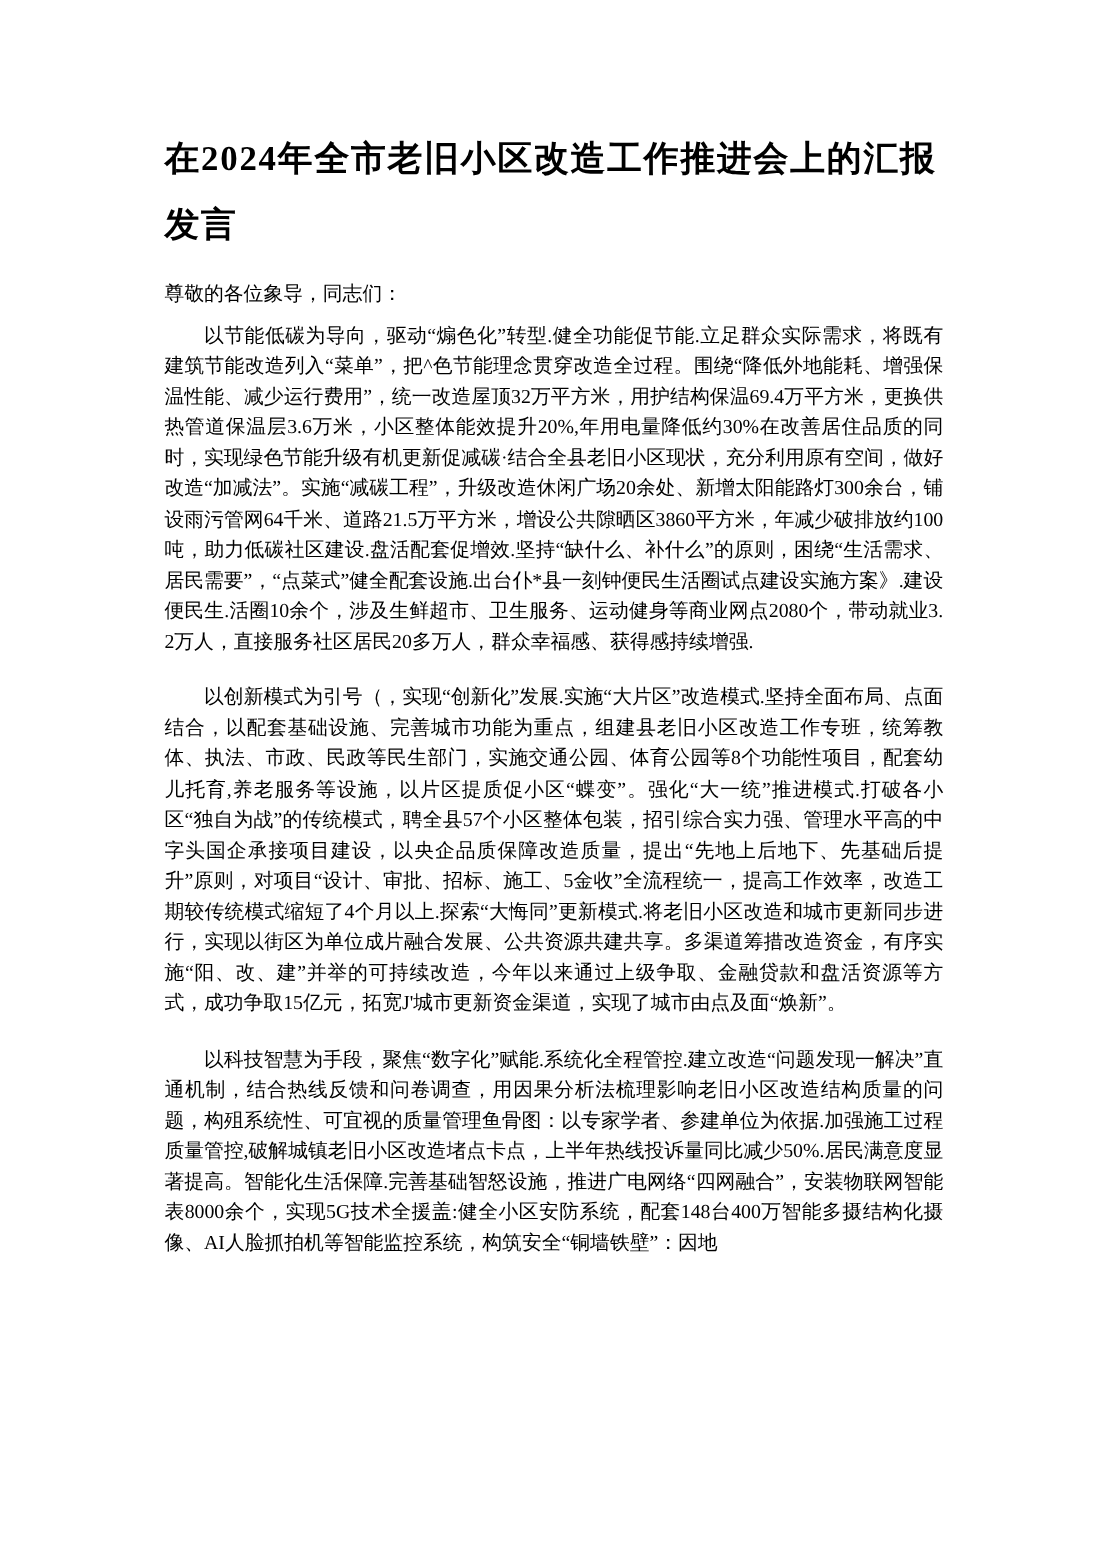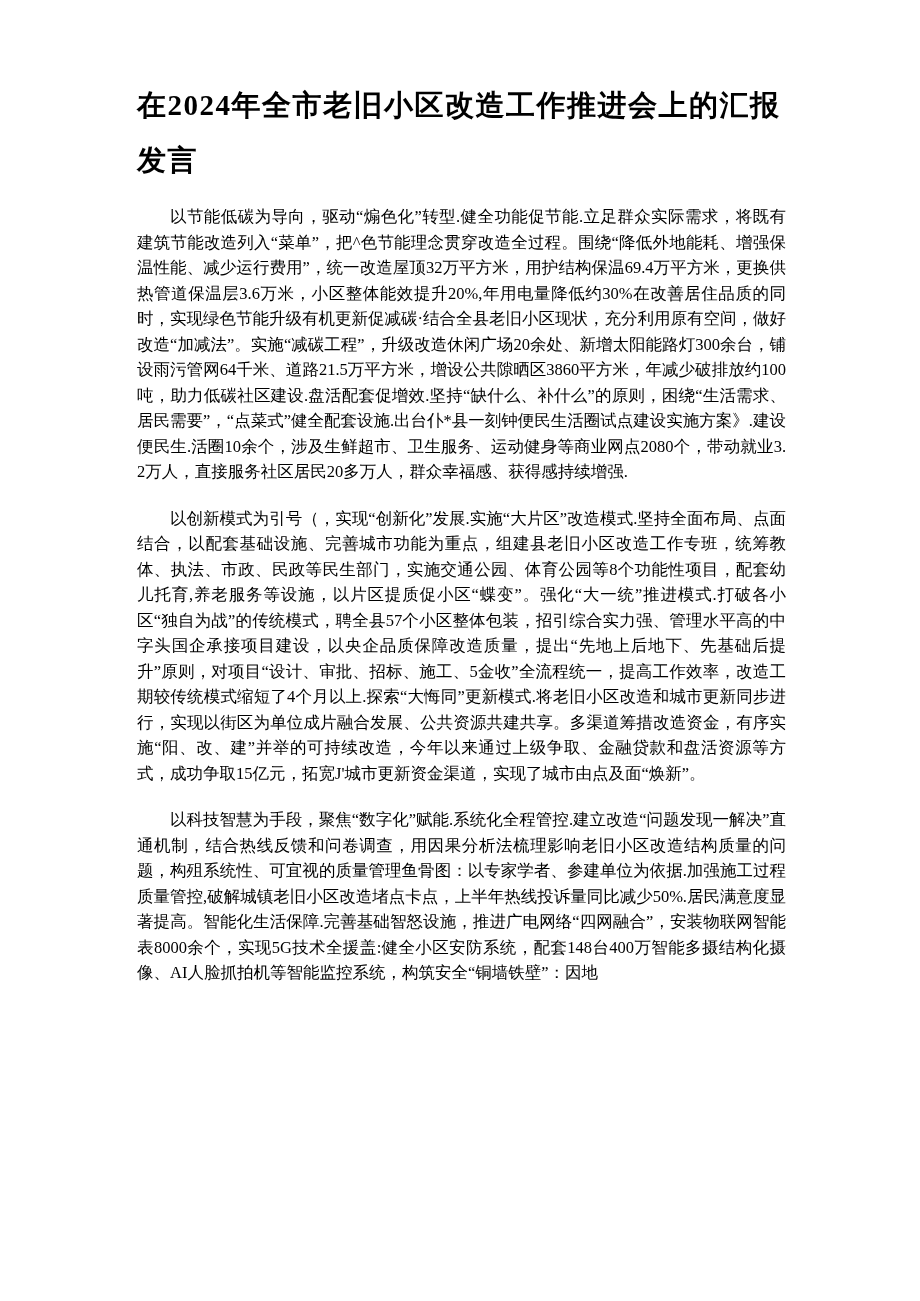--- a/index.html
+++ b/index.html
@@ -8,21 +8,21 @@
     }
     body {
       width: 920px;
       height: 1301px;
       background: #ffffff;
     }
     .page {
       box-sizing: border-box;
       width: 920px;
       height: 1301px;
-      padding: 78px 134px 50px 137px;
+      padding: 106px 134px 50px 137px;
       overflow: hidden;
       background: #ffffff;
       color: #000000;
       font-family: "Liberation Serif", "DejaVu Serif", serif;
     }
     .doc-title {
       font-size: 29px;
       font-weight: 700;
       line-height: 55px;
       letter-spacing: 1.5px;
@@ -43,20 +43,21 @@
       text-indent: 2em;
       word-break: break-all;
     }
   </style>
 </head>
 <body>
 
 <div class="page">
   <h1 class="doc-title">在2024年全市老旧小区改造工作推进会上的汇报发言</h1>
 
+  <p class="salutation">尊敬的各位象导，同志们：</p>
 
 
   <p class="para">以节能低碳为导向，驱动“煽色化”转型.健全功能促节能.立足群众实际需求，将既有建筑节能改造列入“菜单”，把^色节能理念贯穿改造全过程。围绕“降低外地能耗、增强保温性能、减少运行费用”，统一改造屋顶32万平方米，用护结构保温69.4万平方米，更换供热管道保温层3.6万米，小区整体能效提升20%,年用电量降低约30%在改善居住品质的同时，实现绿色节能升级有机更新促减碳·结合全县老旧小区现状，充分利用原有空间，做好改造“加减法”。实施“减碳工程”，升级改造休闲广场20余处、新增太阳能路灯300余台，铺设雨污管网64千米、道路21.5万平方米，增设公共隙晒区3860平方米，年减少破排放约100吨，助力低碳社区建设.盘活配套促增效.坚持“缺什么、补什么”的原则，困绕“生活需求、居民需要”，“点菜式”健全配套设施.出台仆*县一刻钟便民生活圈试点建设实施方案》.建设便民生.活圈10余个，涉及生鲜超市、卫生服务、运动健身等商业网点2080个，带动就业3.2万人，直接服务社区居民20多万人，群众幸福感、获得感持续增强.</p>
 
   <p class="para">以创新模式为引号（，实现“创新化”发展.实施“大片区”改造模式.坚持全面布局、点面结合，以配套基础设施、完善城市功能为重点，组建县老旧小区改造工作专班，统筹教体、执法、市政、民政等民生部门，实施交通公园、体育公园等8个功能性项目，配套幼儿托育,养老服务等设施，以片区提质促小区“蝶变”。强化“大一统”推进模式.打破各小区“独自为战”的传统模式，聘全县57个小区整体包装，招引综合实力强、管理水平高的中字头国企承接项目建设，以央企品质保障改造质量，提出“先地上后地下、先基础后提升”原则，对项目“设计、审批、招标、施工、5金收”全流程统一，提高工作效率，改造工期较传统模式缩短了4个月以上.探索“大悔同”更新模式.将老旧小区改造和城市更新同步进行，实现以街区为单位成片融合发展、公共资源共建共享。多渠道筹措改造资金，有序实施“阳、改、建”并举的可持续改造，今年以来通过上级争取、金融贷款和盘活资源等方式，成功争取15亿元，拓宽J'城市更新资金渠道，实现了城市由点及面“焕新”。</p>
 
   <p class="para">以科技智慧为手段，聚焦“数字化”赋能.系统化全程管控.建立改造“问题发现一解决”直通机制，结合热线反馈和问卷调查，用因果分析法梳理影响老旧小区改造结构质量的问题，构殂系统性、可宜视的质量管理鱼骨图：以专家学者、参建单位为依据.加强施工过程质量管控,破解城镇老旧小区改造堵点卡点，上半年热线投诉量同比减少50%.居民满意度显著提高。智能化生活保障.完善基础智怒设施，推进广电网络“四网融合”，安装物联网智能表8000余个，实现5G技术全援盖:健全小区安防系统，配套148台400万智能多摄结构化摄像、AI人脸抓拍机等智能监控系统，构筑安全“铜墙铁壁”：因地</p>
 </div>
 
 </body></html>

